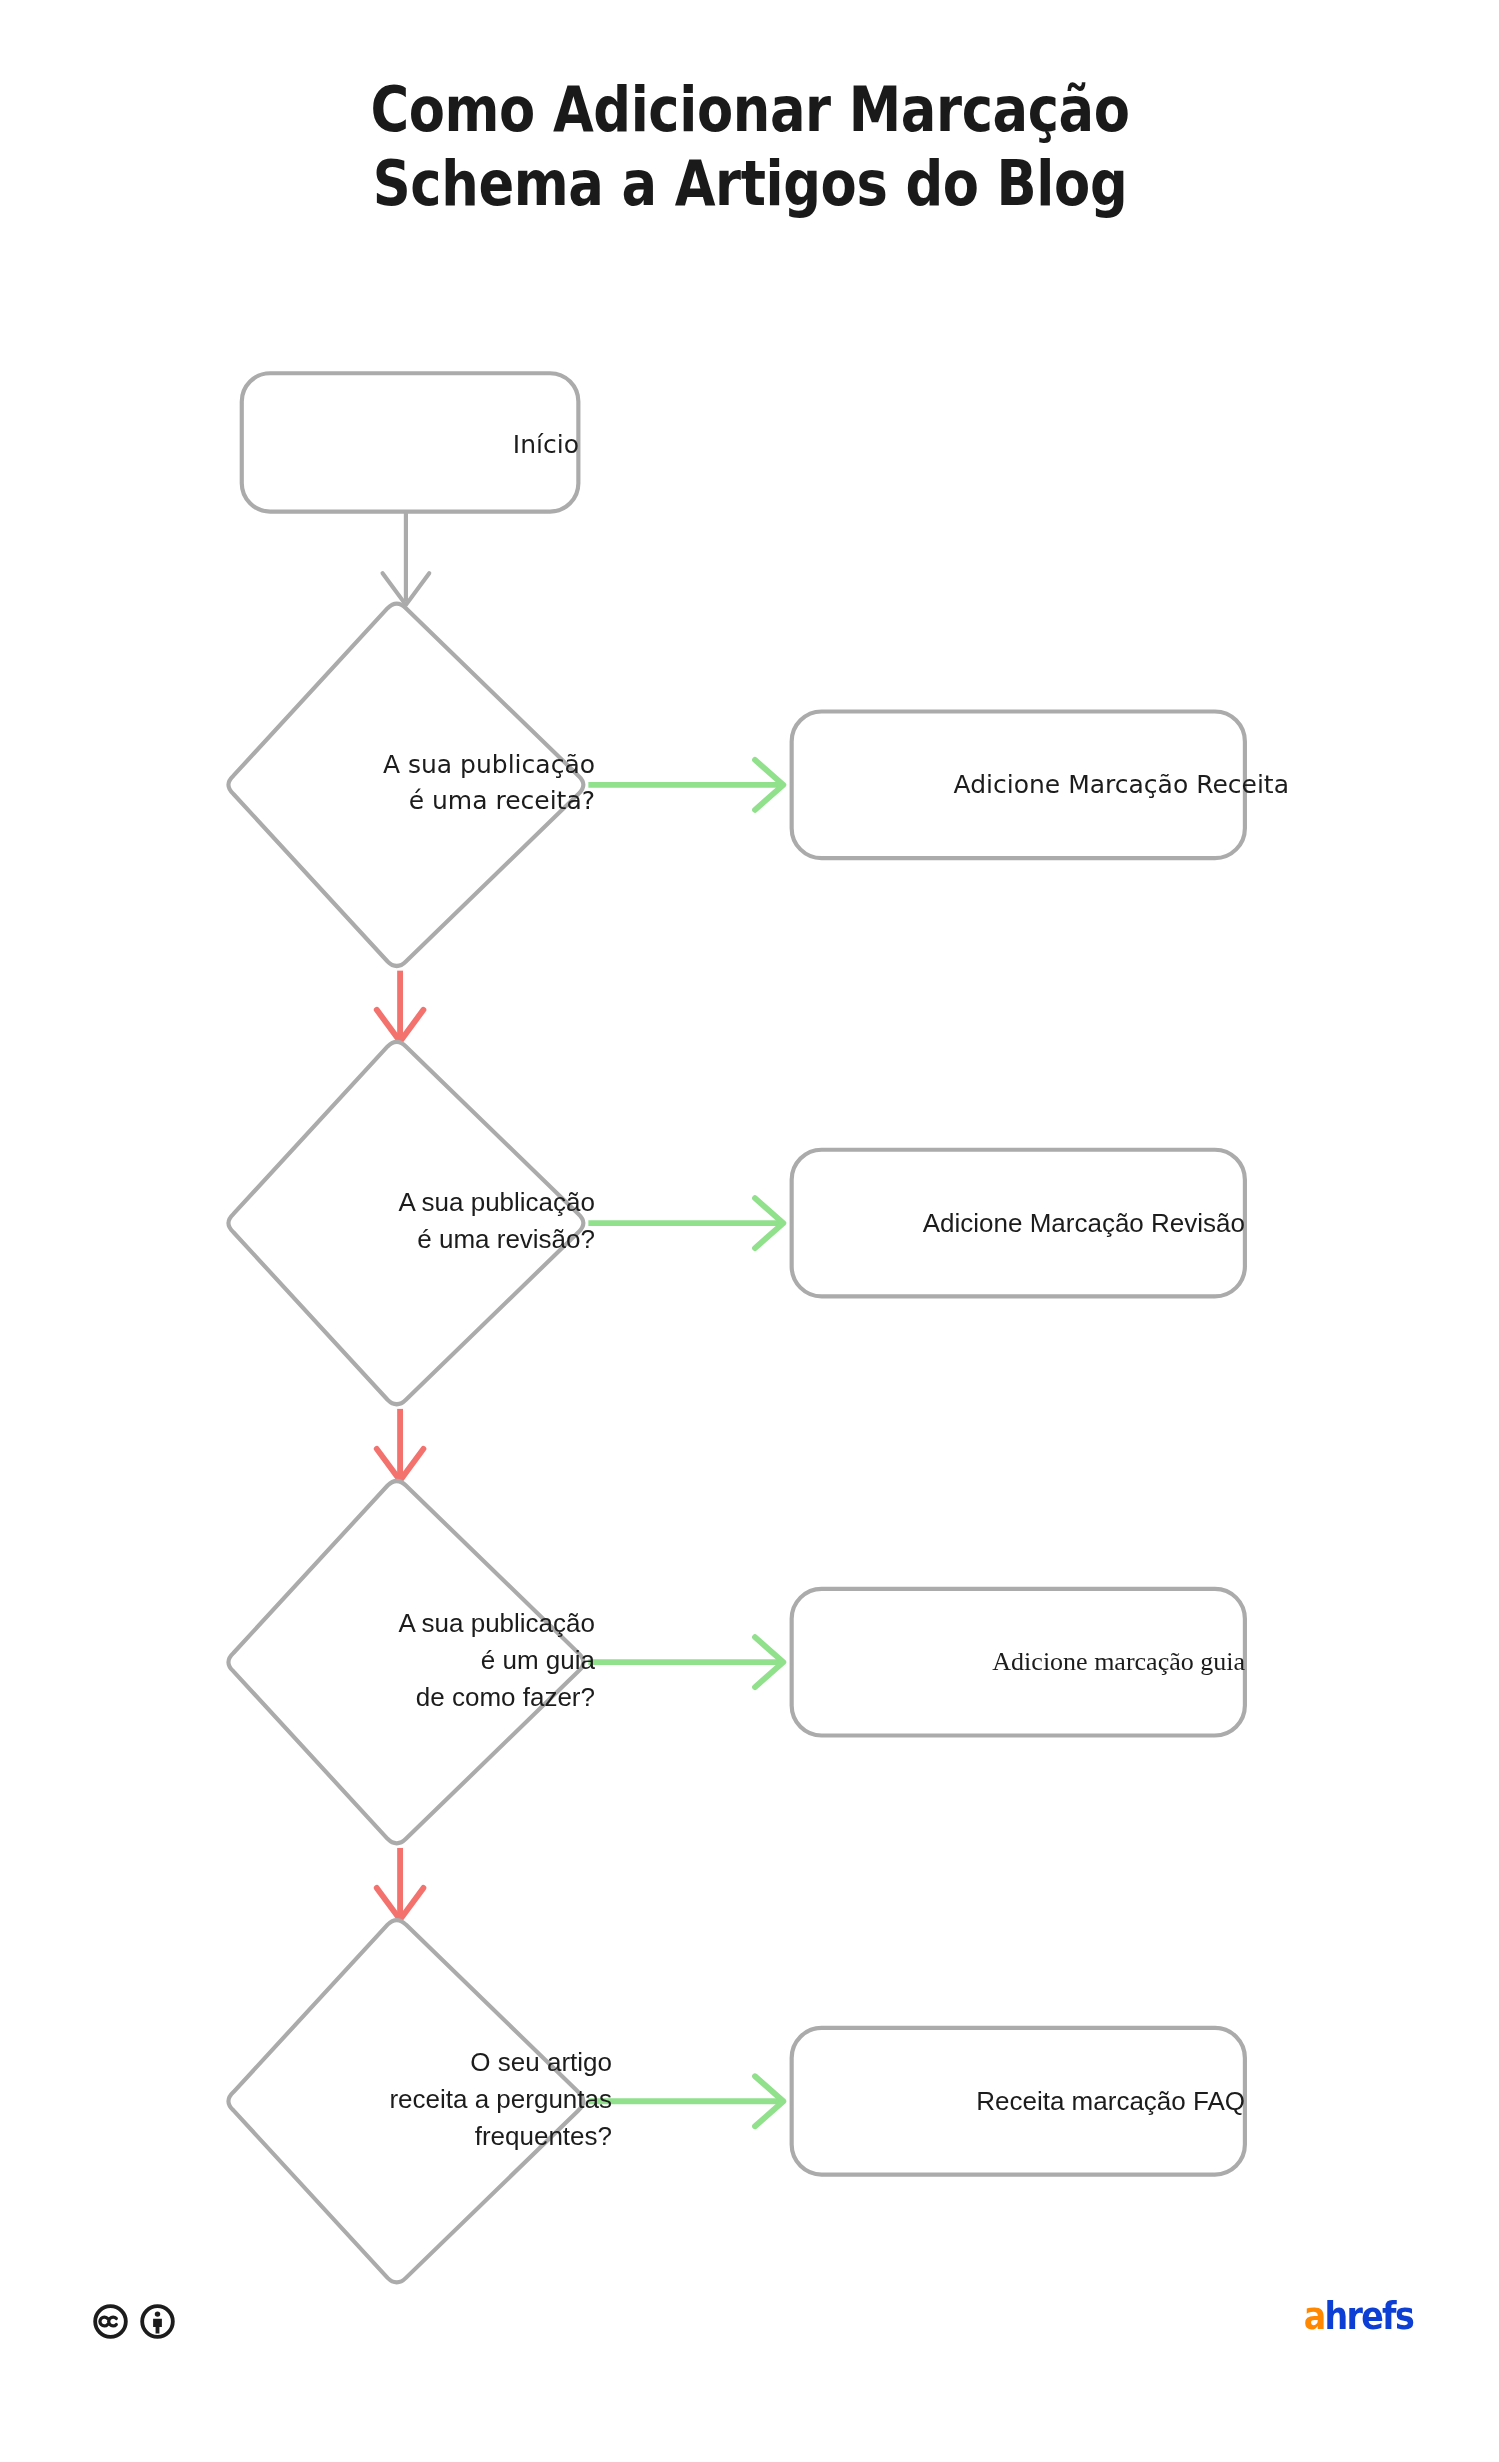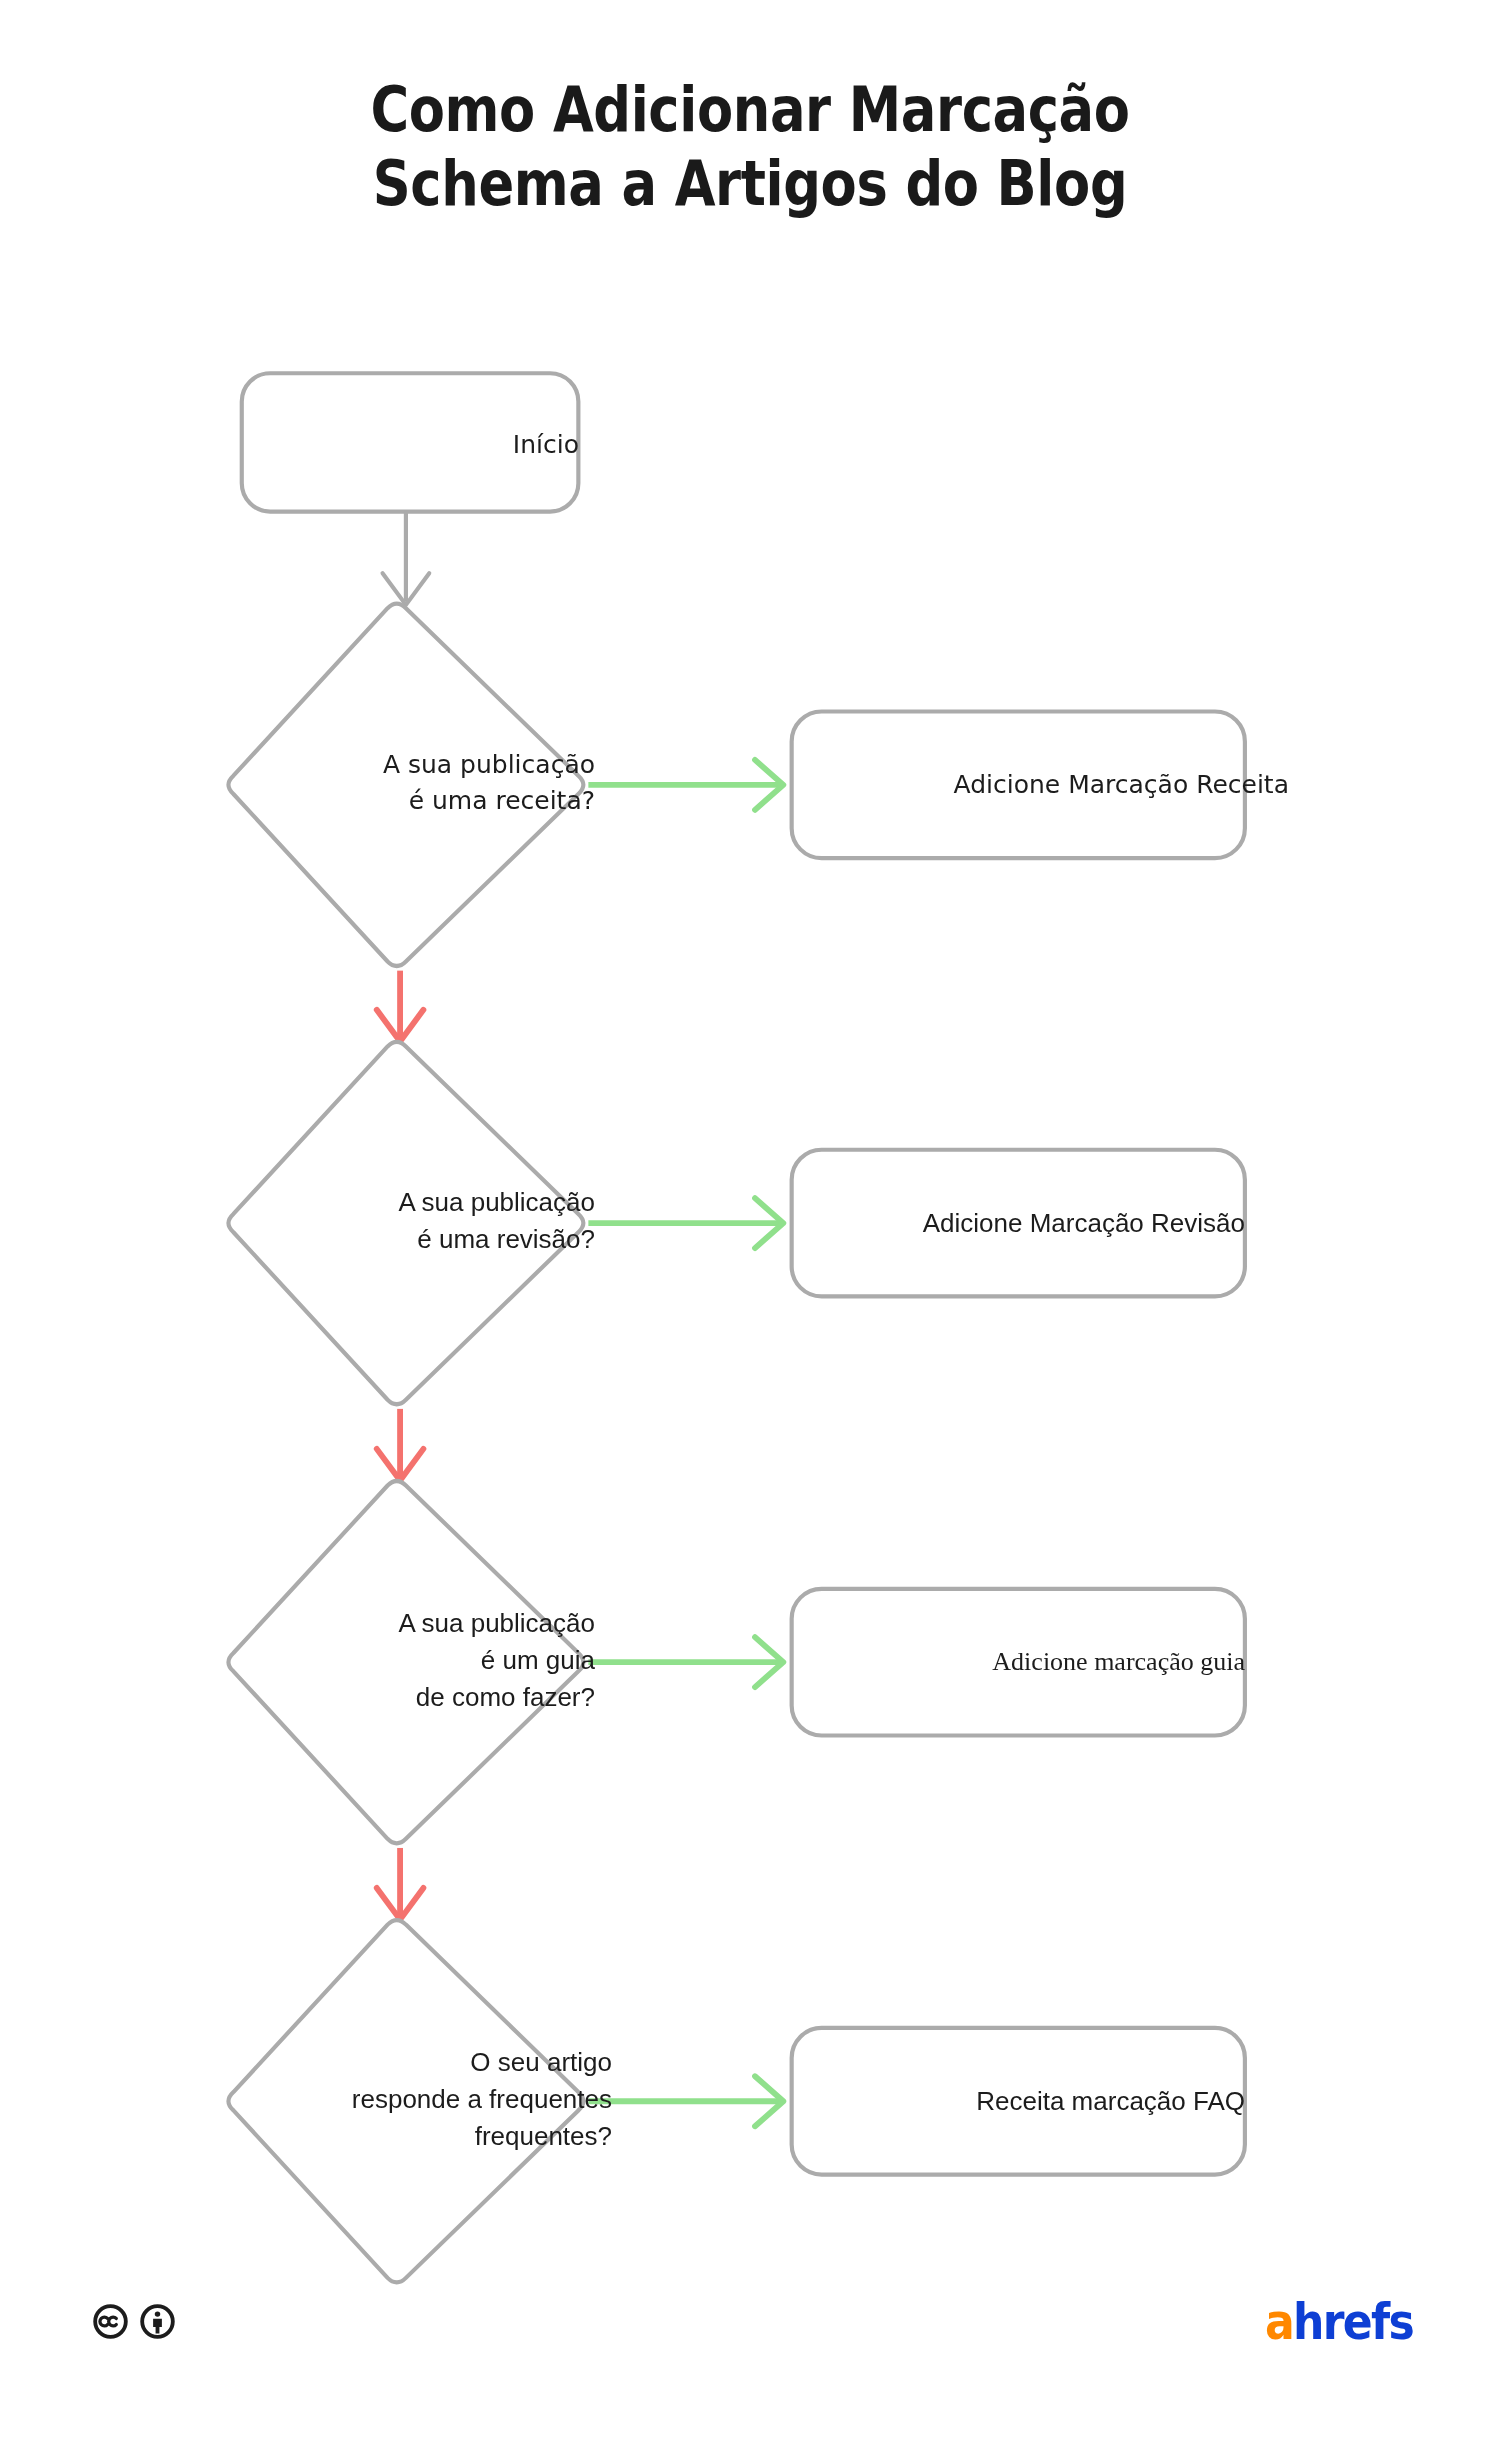--- a/index.html
+++ b/index.html
@@ -71,21 +71,21 @@
     display: flex;
     align-items: center;
     gap: 11.7px;
   }
   #brand-logo {
     position: absolute;
     right: 87px;
     top: 2298px;
     font-family: "DejaVu Sans Condensed", "Liberation Sans Narrow", "Liberation Sans", sans-serif;
     font-weight: bold;
-    font-size: 49px;
+    font-size: 37px;
     letter-spacing: -1.7px;
     line-height: 1;
   }
   .brand-a { color: #FF8800; }
   .brand-rest { color: #0E3FD4; }
 </style>
 </head>
 <body>
 
 <div id="page-title">Como Adicionar Marcação
@@ -164,21 +164,21 @@
 
 <div class="node-label lbl-soft" style="left:792px; top:1205px; width:453px;">Adicione Marcação Revisão</div>
 
 <div class="node-label lbl-soft" style="left:208px; top:1605px; width:387px;">A sua publicação
 é um guia
 de como fazer?</div>
 
 <div class="node-label lbl-soft" style="left:792px; top:1644px; width:453px;font-family:Liberation Serif, serif;">Adicione marcação guia</div>
 
 <div class="node-label lbl-soft" style="left:192px; top:2044px; width:420px;">O seu artigo
-responde a frequentes
+receita a perguntas
 frequentes?</div>
 
 <div class="node-label lbl-soft" style="left:792px; top:2083px; width:453px;">Receita marcação FAQ</div>
 
 <div id="footer-license">
   <svg width="35" height="35" viewBox="0 0 64 64">
     <circle cx="32" cy="32" r="28" fill="none" stroke="#1c1c1c" stroke-width="7"></circle>
     <path d="M26.5 26.5 a8 8 0 1 0 0 11" fill="none" stroke="#1c1c1c" stroke-width="6" stroke-linecap="round"></path>
     <path d="M42.5 26.5 a8 8 0 1 0 0 11" fill="none" stroke="#1c1c1c" stroke-width="6" stroke-linecap="round"></path>
   </svg>

